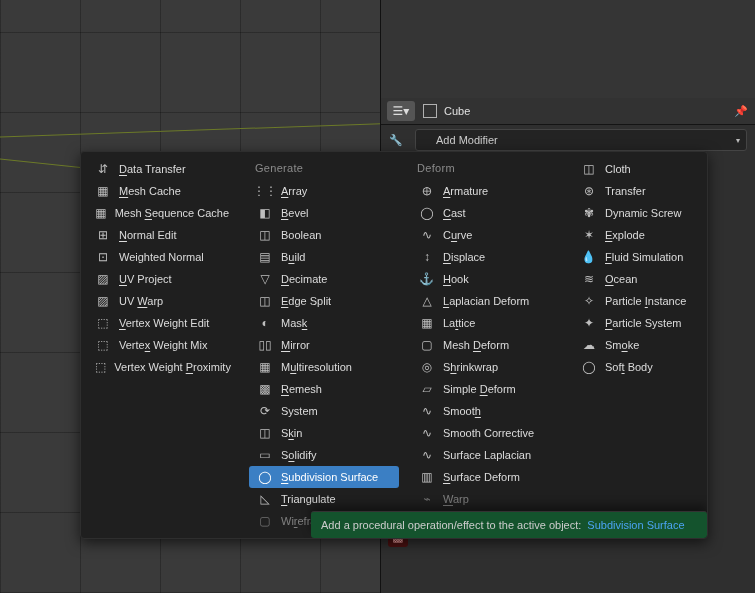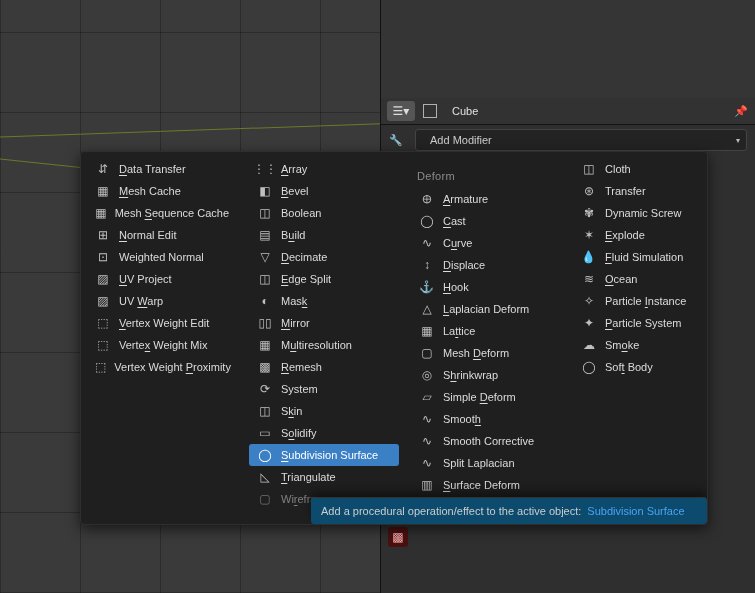--- a/index.html
+++ b/index.html
@@ -62,21 +62,21 @@
     background: #555;
     border-radius: 3px;
     margin-right: 8px;
     display: flex; align-items: center; justify-content: center;
     color: #ddd;
     font-size: 12px;
   }
   .obj-chip {
     display: flex;
     align-items: center;
-    gap: 12px;
+    gap: 4px;
     color: #e0e0e0;
   }
   .chip-icon {
     width: 14px; height: 14px;
     border: 1px solid #b0b0b0;
     box-sizing: border-box;
     margin-right: 3px;
   }
   .pin {
     margin-left: auto;
@@ -98,21 +98,21 @@
     display:flex; align-items:center; justify-content:center;
     color:#aaa;
   }
   .add-mod {
     flex: 1;
     height: 20px;
     margin: 0 8px 0 4px;
     background: #232323;
     border: 1px solid #444;
     border-radius: 3px;
-    padding: 0 14px;
+    padding: 0 20px;
     color: #ccc;
     display: flex;
     align-items: center;
     position: relative;
   }
   .add-mod::after {
     content: "▾";
     position: absolute;
     right: 6px;
     font-size: 8px;
@@ -177,21 +177,21 @@
     display:flex; align-items:center; justify-content:center;
     font-size: 12px;
   }
   .item.sel .ic { color:#fff; }
   .item .lbl { text-decoration: none; }
   .item .lbl u { text-decoration: underline; text-underline-offset: 2px; }
   .tooltip {
     position: absolute;
     bottom: 0;
     left: 230px; right: 0;
-    background: #0c4a6e;
+    background: #14532d;
     padding: 7px 10px;
     border-top: 1px solid #333;
     border-radius: 3px;
     display: flex;
     gap: 6px;
     font-size: 11px;
     color:#ccc;
     box-shadow: 0 -6px 10px rgba(0,0,0,.4);
   }
   .tooltip .link { color:#4ba3f2; }
@@ -296,20 +296,21 @@
         <div class="item">
           <span class="ic">⬚</span>
           <span class="lbl">Verte<u>x</u> Weight Mix</span>
         </div>
         <div class="item">
           <span class="ic">⬚</span>
           <span class="lbl">Vertex Weight <u>P</u>roximity</span>
         </div>
       </div>
       <div class="col" style="width: 154px;">
+        <div class="col-title">Generate</div>
         <div class="item">
           <span class="ic">⋮⋮</span>
           <span class="lbl"><u>A</u>rray</span>
         </div>
         <div class="item">
           <span class="ic">◧</span>
           <span class="lbl"><u>B</u>evel</span>
         </div>
         <div class="item">
           <span class="ic">◫</span>
@@ -361,21 +362,21 @@
         </div>
         <div class="item">
           <span class="ic">◺</span>
           <span class="lbl"><u>T</u>riangulate</span>
         </div>
         <div class="item fade-row">
           <span class="ic">▢</span>
           <span class="lbl">Wi<u>r</u>eframe</span>
         </div>
       </div>
-      <div class="col" style="width: 154px; margin-top: 8px;">
+      <div class="col" style="width: 154px;">
         <div class="col-title">Deform</div>
         <div class="item">
           <span class="ic">𐀏</span>
           <span class="lbl"><u>A</u>rmature</span>
         </div>
         <div class="item">
           <span class="ic">◯</span>
           <span class="lbl"><u>C</u>ast</span>
         </div>
         <div class="item">
@@ -413,21 +414,21 @@
         <div class="item">
           <span class="ic">∿</span>
           <span class="lbl">Smoot<u>h</u></span>
         </div>
         <div class="item">
           <span class="ic">∿</span>
           <span class="lbl">Smooth Corrective</span>
         </div>
         <div class="item">
           <span class="ic">∿</span>
-          <span class="lbl">Split Laplacian</span>
+          <span class="lbl">Surface Laplacian</span>
         </div>
         <div class="item">
           <span class="ic">▥</span>
           <span class="lbl"><u>S</u>urface Deform</span>
         </div>
         <div class="item fade-row">
           <span class="ic">⌁</span>
           <span class="lbl"><u>W</u>arp</span>
         </div>
       </div>

